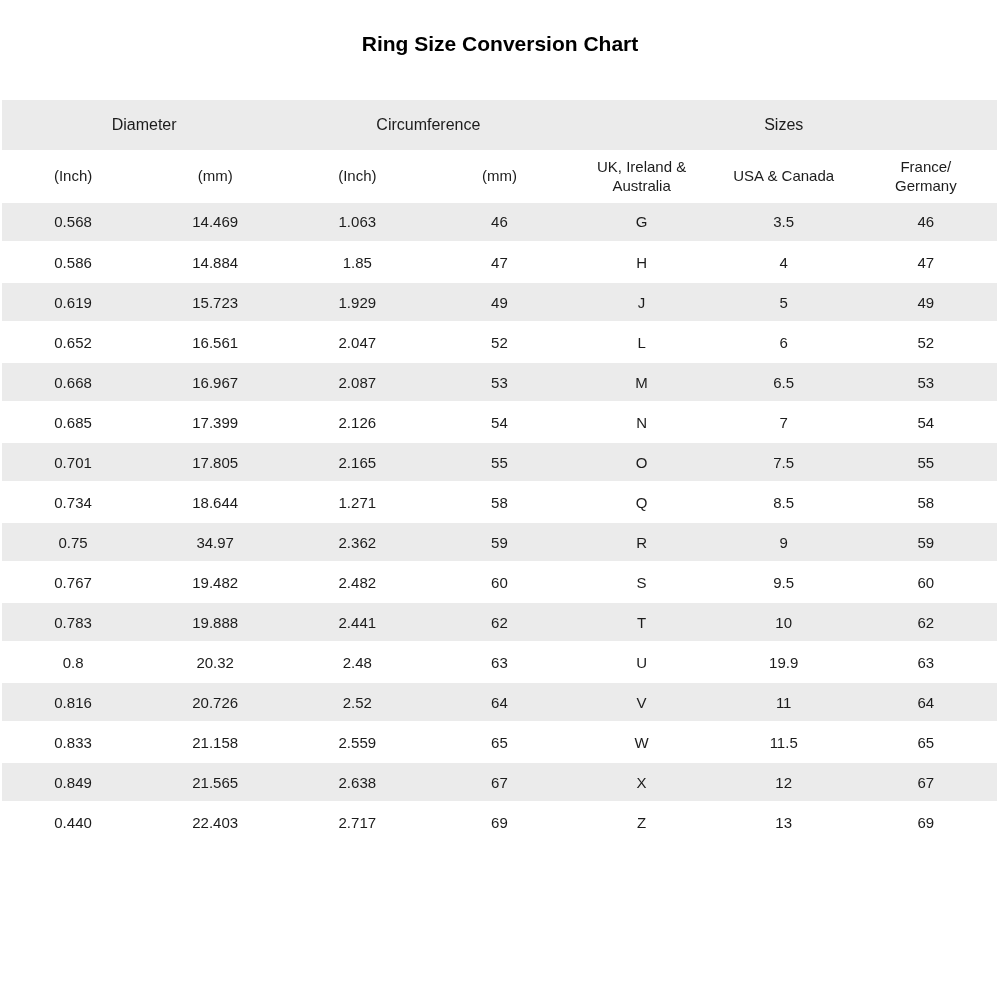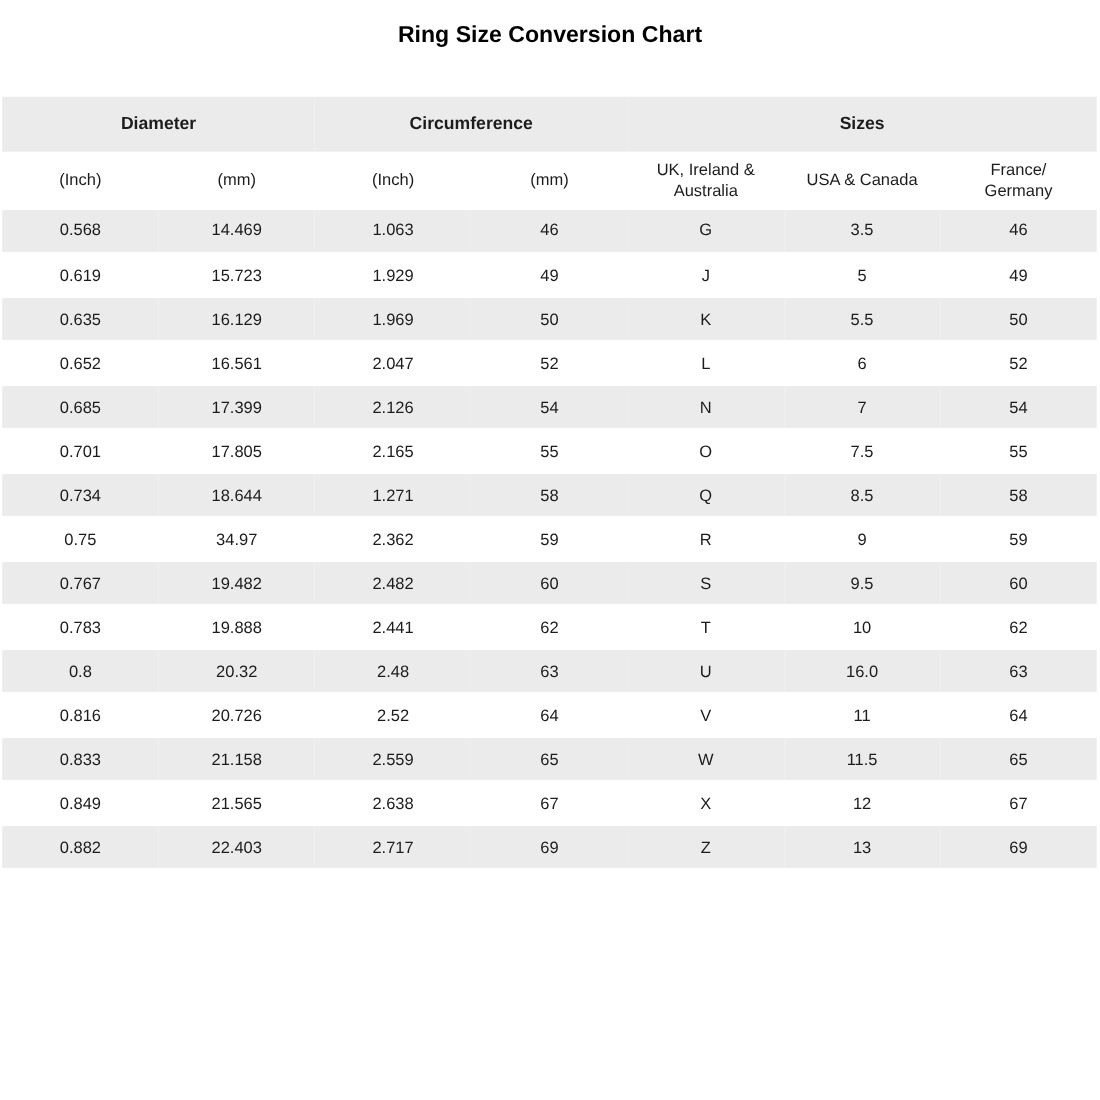--- a/index.html
+++ b/index.html
@@ -10,36 +10,36 @@
   *{ box-sizing:border-box; }
   html,body{ margin:0; padding:0; }
   body{
     width:1000px; height:1000px;
     background:var(--bg);
     color:var(--text);
     font-family:"Liberation Sans", sans-serif;
     overflow:hidden;
   }
   .page-title{
-    padding-top:19px;
+    padding-top:31px;
     text-align:center;
     font-size:21px;
     font-weight:700;
     line-height:25px;
     color:#000;
   }
   table.ring-table{
     border-collapse:collapse;
     table-layout:fixed;
     width:995px;
     margin:44px 3px 0 2px;
   }
   table.ring-table col{ width:142.14px; }
   thead th{
-    font-weight:700;
+    font-weight:400;
     text-align:center;
     vertical-align:middle;
     padding:0;
   }
   thead tr.group-row th{
     background:var(--stripe);
     height:50px;
     font-size:16px;
   }
   thead tr.sub-row th{
@@ -98,47 +98,56 @@
       <tr>
         <td>0.568</td>
         <td>14.469</td>
         <td>1.063</td>
         <td>46</td>
         <td>G</td>
         <td>3.5</td>
         <td>46</td>
       </tr>
       <tr>
+        <td>0.586</td>
+        <td>14.884</td>
+        <td>1.85</td>
+        <td>47</td>
+        <td>H</td>
+        <td>4</td>
+        <td>47</td>
+      </tr>
+      <tr>
         <td>0.619</td>
         <td>15.723</td>
         <td>1.929</td>
         <td>49</td>
         <td>J</td>
         <td>5</td>
         <td>49</td>
       </tr>
       <tr>
-        <td>0.635</td>
-        <td>16.129</td>
-        <td>1.969</td>
-        <td>50</td>
-        <td>K</td>
-        <td>5.5</td>
-        <td>50</td>
-      </tr>
-      <tr>
         <td>0.652</td>
         <td>16.561</td>
         <td>2.047</td>
         <td>52</td>
         <td>L</td>
         <td>6</td>
         <td>52</td>
       </tr>
       <tr>
+        <td>0.668</td>
+        <td>16.967</td>
+        <td>2.087</td>
+        <td>53</td>
+        <td>M</td>
+        <td>6.5</td>
+        <td>53</td>
+      </tr>
+      <tr>
         <td>0.685</td>
         <td>17.399</td>
         <td>2.126</td>
         <td>54</td>
         <td>N</td>
         <td>7</td>
         <td>54</td>
       </tr>
       <tr>
         <td>0.701</td>
@@ -184,21 +193,21 @@
         <td>T</td>
         <td>10</td>
         <td>62</td>
       </tr>
       <tr>
         <td>0.8</td>
         <td>20.32</td>
         <td>2.48</td>
         <td>63</td>
         <td>U</td>
-        <td>16.0</td>
+        <td>19.9</td>
         <td>63</td>
       </tr>
       <tr>
         <td>0.816</td>
         <td>20.726</td>
         <td>2.52</td>
         <td>64</td>
         <td>V</td>
         <td>11</td>
         <td>64</td>
@@ -215,21 +224,21 @@
       <tr>
         <td>0.849</td>
         <td>21.565</td>
         <td>2.638</td>
         <td>67</td>
         <td>X</td>
         <td>12</td>
         <td>67</td>
       </tr>
       <tr>
-        <td>0.882</td>
+        <td>0.440</td>
         <td>22.403</td>
         <td>2.717</td>
         <td>69</td>
         <td>Z</td>
         <td>13</td>
         <td>69</td>
       </tr>
     </tbody>
 </table>
 

